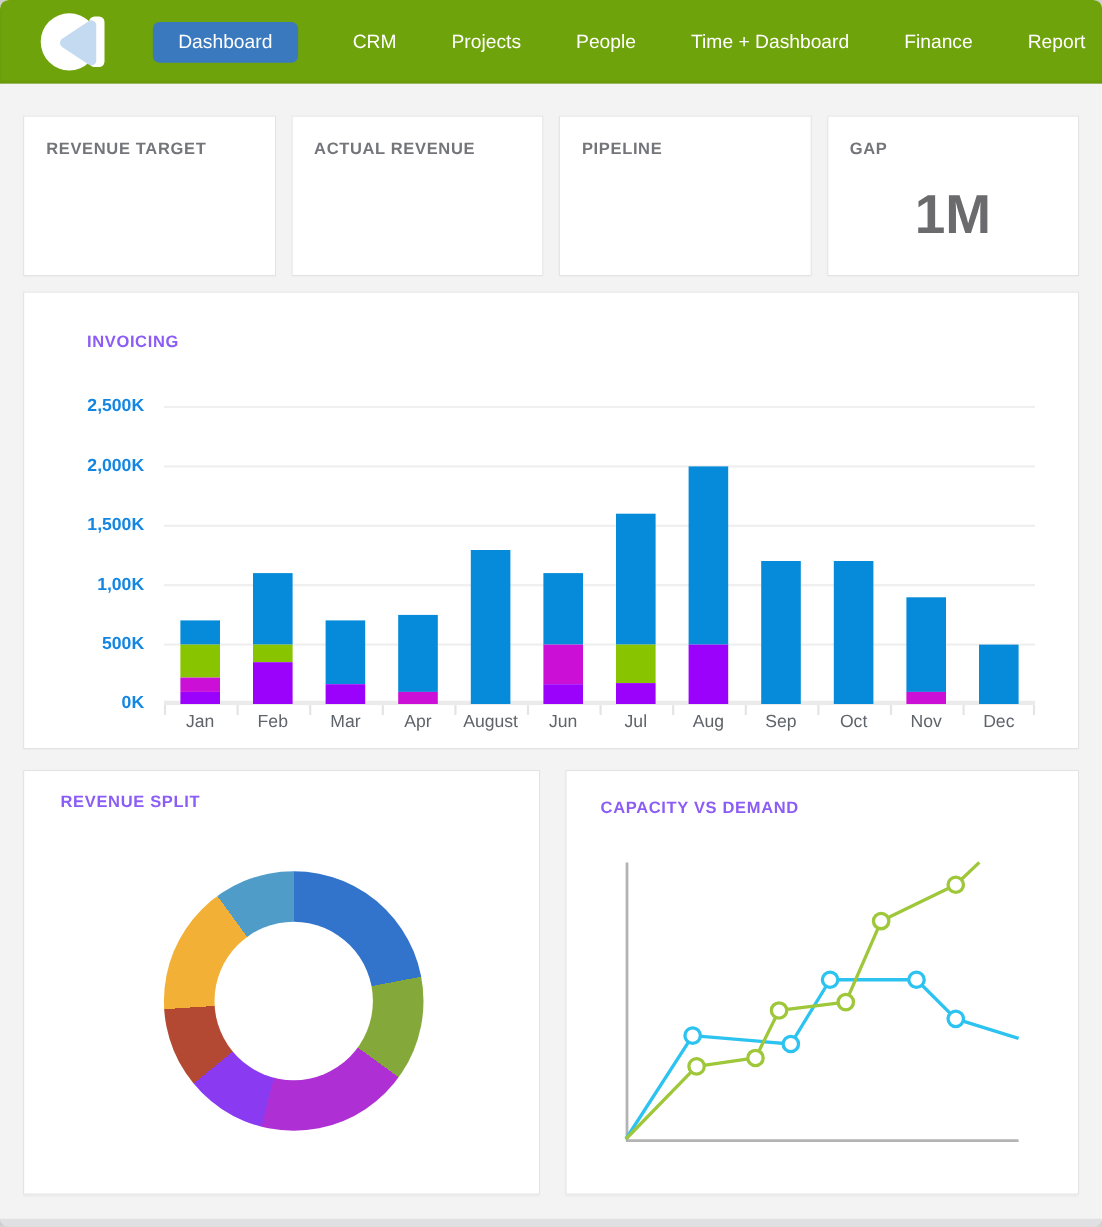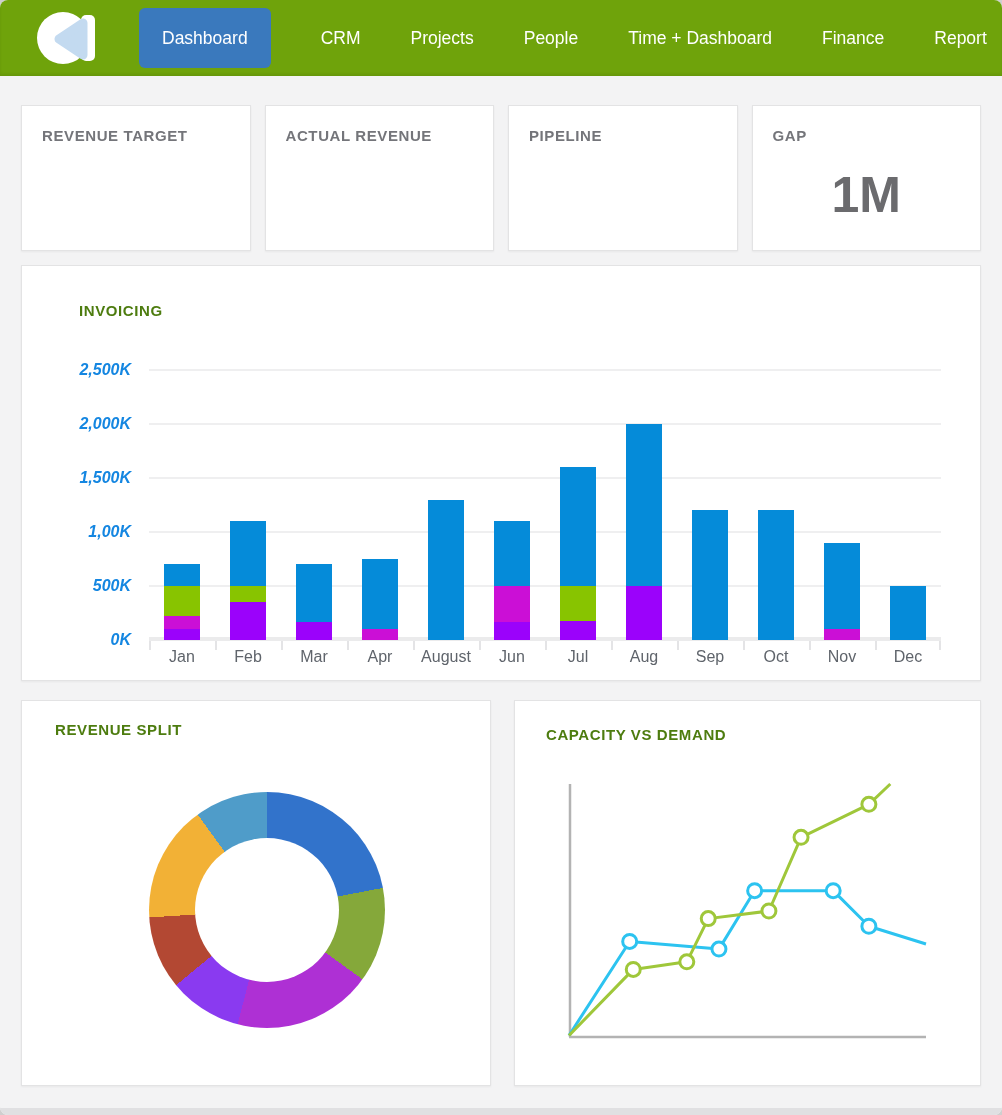--- a/index.html
+++ b/index.html
@@ -14,47 +14,47 @@
     position:absolute; top:0; left:0; right:0; height:76px;
     background:#6FA30B; display:flex; align-items:center;
     padding-left:37px; box-sizing:border-box; overflow:hidden;
     box-shadow:inset 0 -2px 3px rgba(0,0,0,.08);
   }
   .logo { position:relative; width:58px; height:56px; flex:0 0 auto; cursor:pointer; }
   .logo-bar { position:absolute; right:0; top:5px; width:14px; height:46px; background:#fff; border-radius:5px; }
   .logo-circle { position:absolute; left:0; top:2px; width:52px; height:52px; background:#fff; border-radius:50%; }
   .logo-tri { position:absolute; left:0; top:0; }
   .nav-btn {
-    margin-left:44px; height:60px; padding:0 23px;
+    margin-left:44px; height:37px; padding:0 23px;
     background:#3A79BD; color:#fff; border-radius:6px;
     display:flex; align-items:center; font-size:17.5px; cursor:pointer; white-space:nowrap;
   }
   .nav-item { margin-left:50px; color:#fff; font-size:17.5px; cursor:pointer; white-space:nowrap; }
 
   
   .kpi-row { position:absolute; top:105px; left:21px; right:21px; display:flex; gap:14px; }
   .kpi-card {
     flex:1; height:146px; background:#fff; border:1px solid #e3e3e4;
     box-sizing:border-box; position:relative; box-shadow:0 1px 2px rgba(0,0,0,.05);
   }
   .kpi-label { position:absolute; left:20px; top:21px; font-size:15px; font-weight:600; color:#74757a; letter-spacing:.6px; }
   .kpi-value { position:absolute; left:0; right:0; top:60px; text-align:center; font-size:50px; font-weight:700; color:#6b6b6e; }
 
   
   .panel {
     position:absolute; background:#fff; border:1px solid #e3e3e4;
     box-sizing:border-box; box-shadow:0 1px 2px rgba(0,0,0,.05);
   }
-  .panel-title { position:absolute; font-size:15px; font-weight:600; color:#4d7c0f; letter-spacing:.6px; }
+  .panel-title { position:absolute; font-size:15px; font-weight:600; color:#8b5cf6; letter-spacing:.6px; }
 
   
   #invoicing-panel { top:265px; left:21px; width:960px; height:416px; }
   #invoicing-title { left:57px; top:36px; }
   #y-labels { position:absolute; left:0; top:104px; width:109px; height:270px; }
-  .y-tick { position:absolute; right:0; transform:translateY(-50%); font-size:16px; font-weight:700; color:#1486E1;font-style:italic; }
+  .y-tick { position:absolute; right:0; transform:translateY(-50%); font-size:16px; font-weight:700; color:#1486E1; }
   #bar-plot { position:absolute; left:127px; top:104px; width:792px; height:270px; }
   .gridline { position:absolute; left:0; right:0; height:2px; background:#efeff0; }
   .gridline.baseline { height:4px; background:#ebebec; }
   .axis-tick { position:absolute; top:271px; width:2px; height:9px; background:#e4e4e6; }
   .bar-cols { position:absolute; left:0; top:0; width:100%; height:100%; display:flex; }
   .bar-slot { flex:1; position:relative; }
   .bar-stack { position:absolute; left:50%; transform:translateX(-50%); bottom:0; width:36px; display:flex; flex-direction:column-reverse; }
   .bar-seg { width:100%; }
   #x-labels { position:absolute; left:127px; top:382px; width:792px; display:flex; }
   .x-label { flex:1; text-align:center; font-size:16px; color:#5f646b; }

